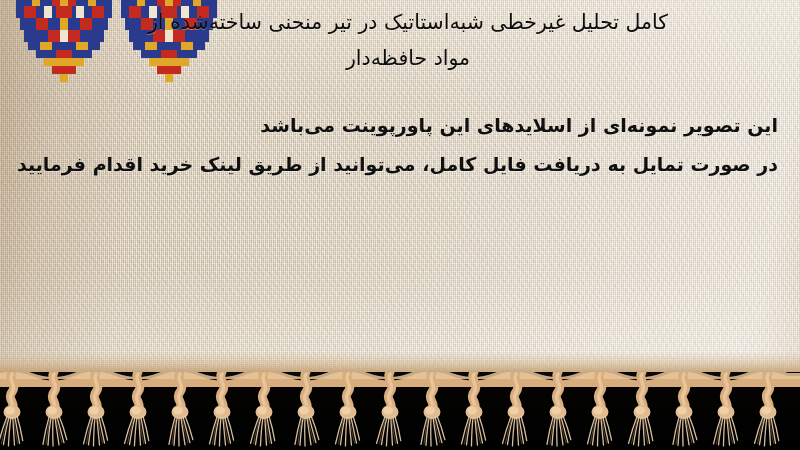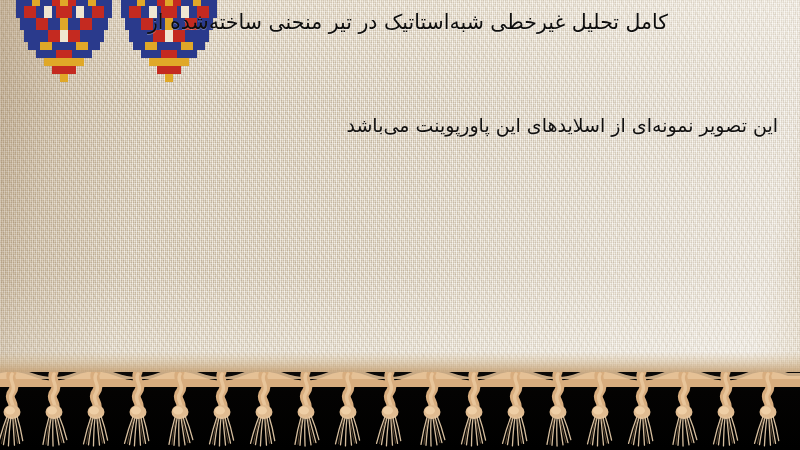--- a/index.html
+++ b/index.html
@@ -79,21 +79,21 @@
   .title-line{
     font-size:20.5px;line-height:36px;color:#0d0d0d;font-weight:400;
     letter-spacing:0;white-space:nowrap;
     text-shadow:0 1px 0 rgba(255,255,255,.30);
   }
   .body-block{
     position:absolute;right:22px;top:106px;width:770px;
     text-align:right;direction:rtl;
   }
   .body-line{
-    font-size:19px;line-height:39px;color:#111010;font-weight:400;
+    font-size:19px;line-height:39px;color:#111010;font-weight:700;
     white-space:nowrap;
     text-shadow:0 1px 0 rgba(255,255,255,.28);
   }
 
   
   .fringe-band{
     position:absolute;left:0;top:372px;width:800px;height:78px;
     background:#050402;
     background-image:linear-gradient(180deg,#0b0907 0%,#040302 26%,#000 100%);
     overflow:hidden;
@@ -202,24 +202,26 @@
           <rect x="9" y="23" width="10" height="2" fill="#e0a828"></rect>
           <rect x="11" y="25" width="6" height="2" fill="#c42a20"></rect>
           <rect x="13" y="27" width="2" height="2" fill="#e0a828"></rect>
         </g>
       </svg>
     </div>
   </div>
 
   <div class="title-block">
     <div class="title-line">کامل تحلیل غیرخطی شبه‌استاتیک در تیر منحنی ساخته‌شده از</div>
+    <div class="title-line">مواد حافظه‌دار</div>
   </div>
 
   <div class="body-block">
     <div class="body-line">این تصویر نمونه‌ای از اسلایدهای این پاورپوینت می‌باشد</div>
+    <div class="body-line">در صورت تمایل به دریافت فایل کامل، می‌توانید از طریق لینک خرید اقدام فرمایید</div>
   </div>
 
   <div class="fringe-band">
     <svg class="rope-top" viewBox="0 0 820 22" preserveAspectRatio="none" aria-hidden="true">
       <path d="M0 12 Q 20 2 42 11 T 84 11 T 126 11 T 168 11 T 210 11 T 252 11 T 294 11 T 336 11 T 378 11 T 420 11 T 462 11 T 504 11 T 546 11 T 588 11 T 630 11 T 672 11 T 714 11 T 756 11 T 798 11 L 820 11 L 820 22 L 0 22 Z" fill="#d8ad7e"></path>
       <path d="M0 9 Q 20 0 42 8 T 84 8 T 126 8 T 168 8 T 210 8 T 252 8 T 294 8 T 336 8 T 378 8 T 420 8 T 462 8 T 504 8 T 546 8 T 588 8 T 630 8 T 672 8 T 714 8 T 756 8 T 798 8 L 820 8 L 820 14 L 0 14 Z" fill="#e7c49a" opacity=".85"></path>
     </svg>
 
     <div id="tassel-row">
         <div class="tassel" style="left:-6px">

